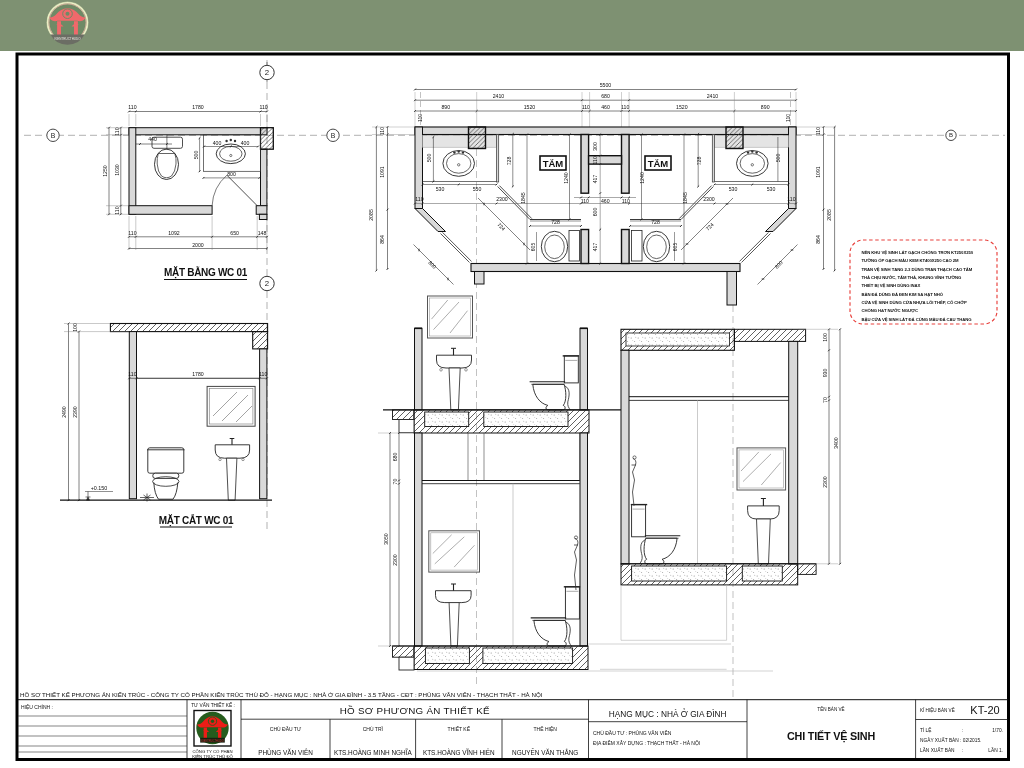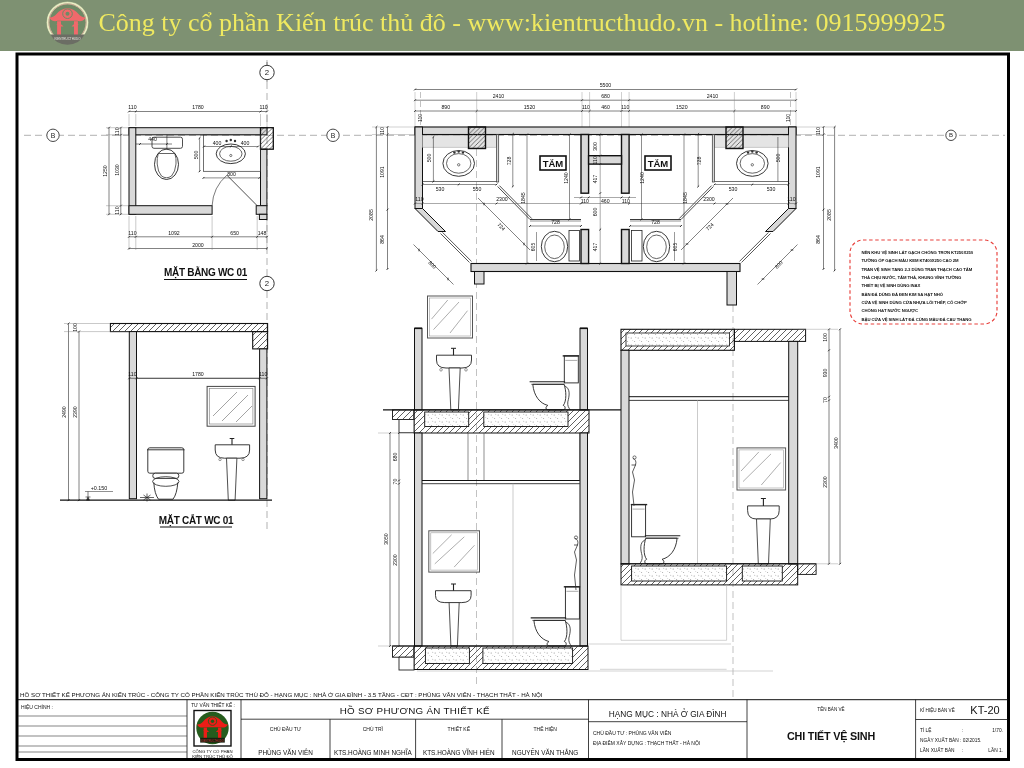--- a/index.html
+++ b/index.html
@@ -22,21 +22,20 @@
 <circle cx="0" cy="-6.3" r="2" fill="#6f8a66"></circle>
 <rect x="-10.4" y="1.2" width="3.9" height="16.5" fill="#f0696b"></rect>
 <rect x="6.5" y="1.2" width="3.9" height="16.5" fill="#f0696b"></rect>
 <path d="M -11.5 4.5 L -6 4.5 L -4 6.5 L -6.5 6.5 Z" fill="#f0696b"></path>
 <path d="M 11.5 4.5 L 6 4.5 L 4 6.5 L 6.5 6.5 Z" fill="#f0696b"></path>
 </g>
 <path d="M 14.2 34.5 A 19.8 19.8 0 0 0 48.8 34.5 Z" fill="#6b6d64"></path>
 <text x="31.5" y="39.5" font-size="3" text-anchor="middle" fill="#e8e8e0" font-family="Liberation Sans, sans-serif">KIENTRUCTHUDO</text>
 </svg>
 
-<div id="btext">Công ty cổ phần Kiến trúc thủ đô - www:kientructhudo.vn - hotline: 0915999925</div>
 <svg width="1024" height="768" viewBox="0 0 1024 768" xmlns="http://www.w3.org/2000/svg" style="position:absolute;top:0;left:0">
 <defs>
 <pattern id="hatch" width="4.5" height="4.5" patternUnits="userSpaceOnUse">
           <path d="M0,4.5 L4.5,0" stroke="#3a3a3a" stroke-width="0.7"></path>
         </pattern>
 <pattern id="hatchB" width="6" height="6" patternUnits="userSpaceOnUse">
           <path d="M0,6 L6,0" stroke="#3a3a3a" stroke-width="0.8"></path>
         </pattern>
 <pattern id="sand" width="7" height="7" patternUnits="userSpaceOnUse">
           <rect width="7" height="7" fill="#ffffff"></rect>

